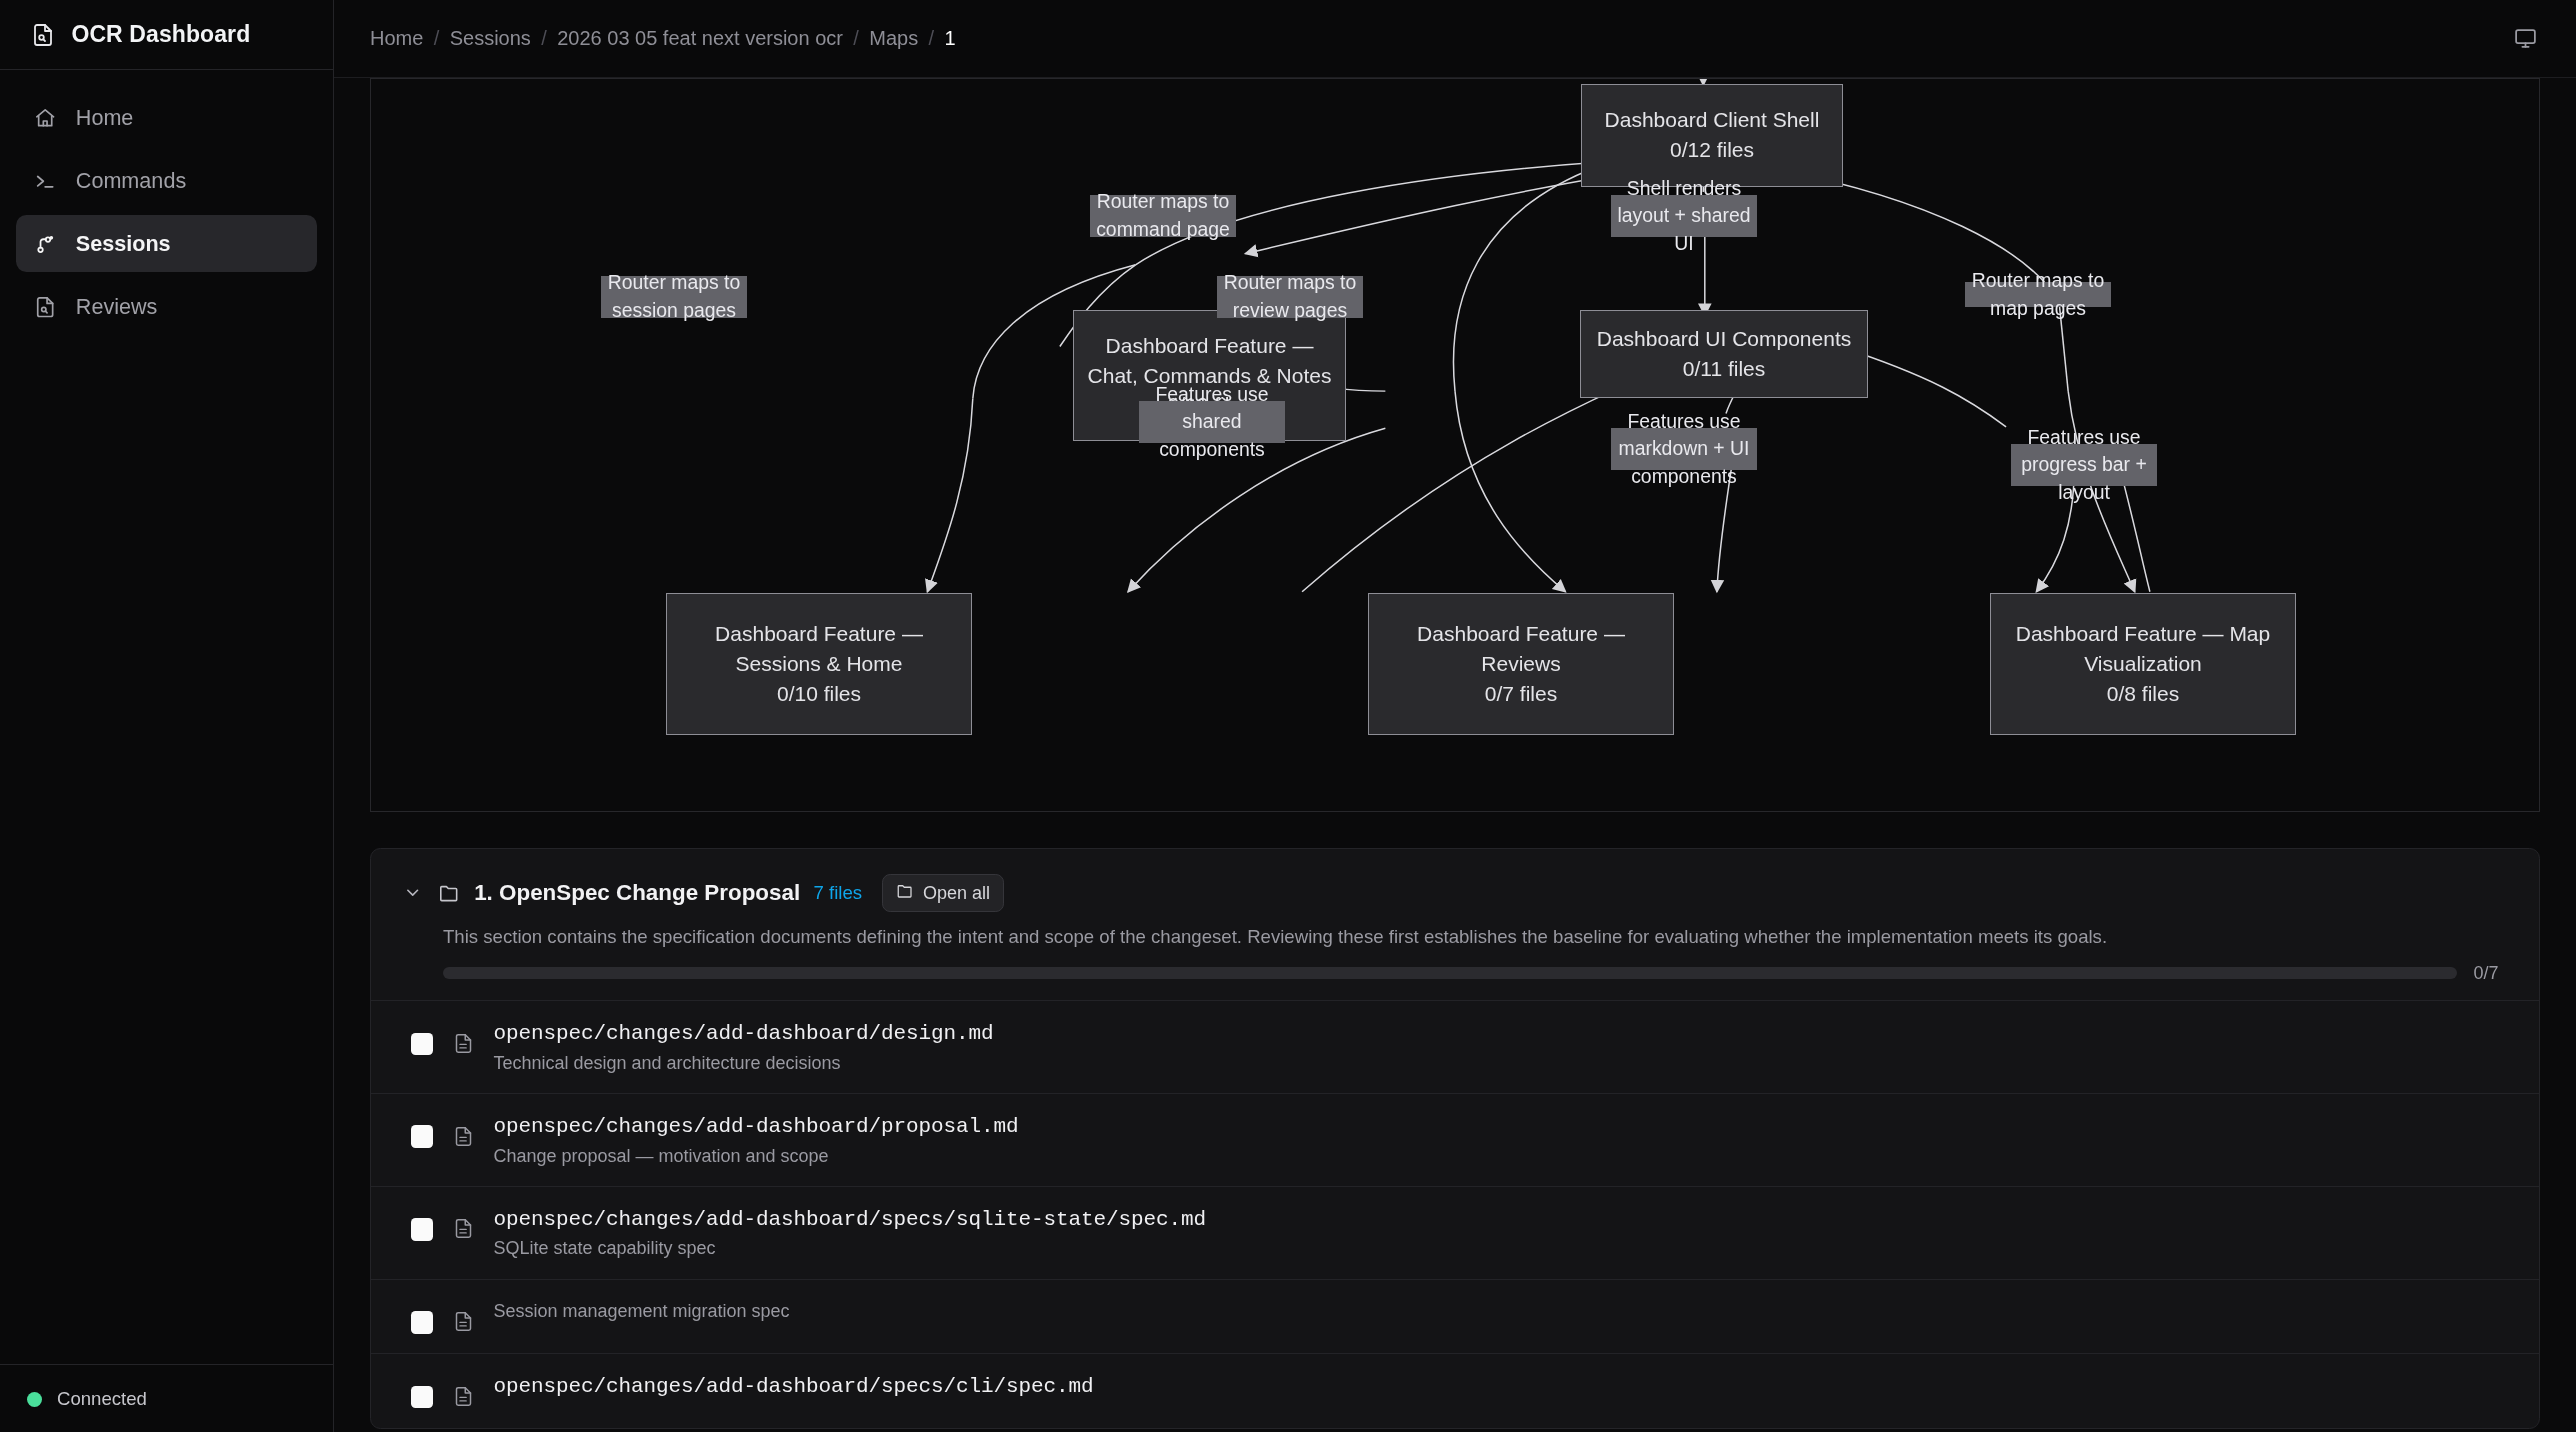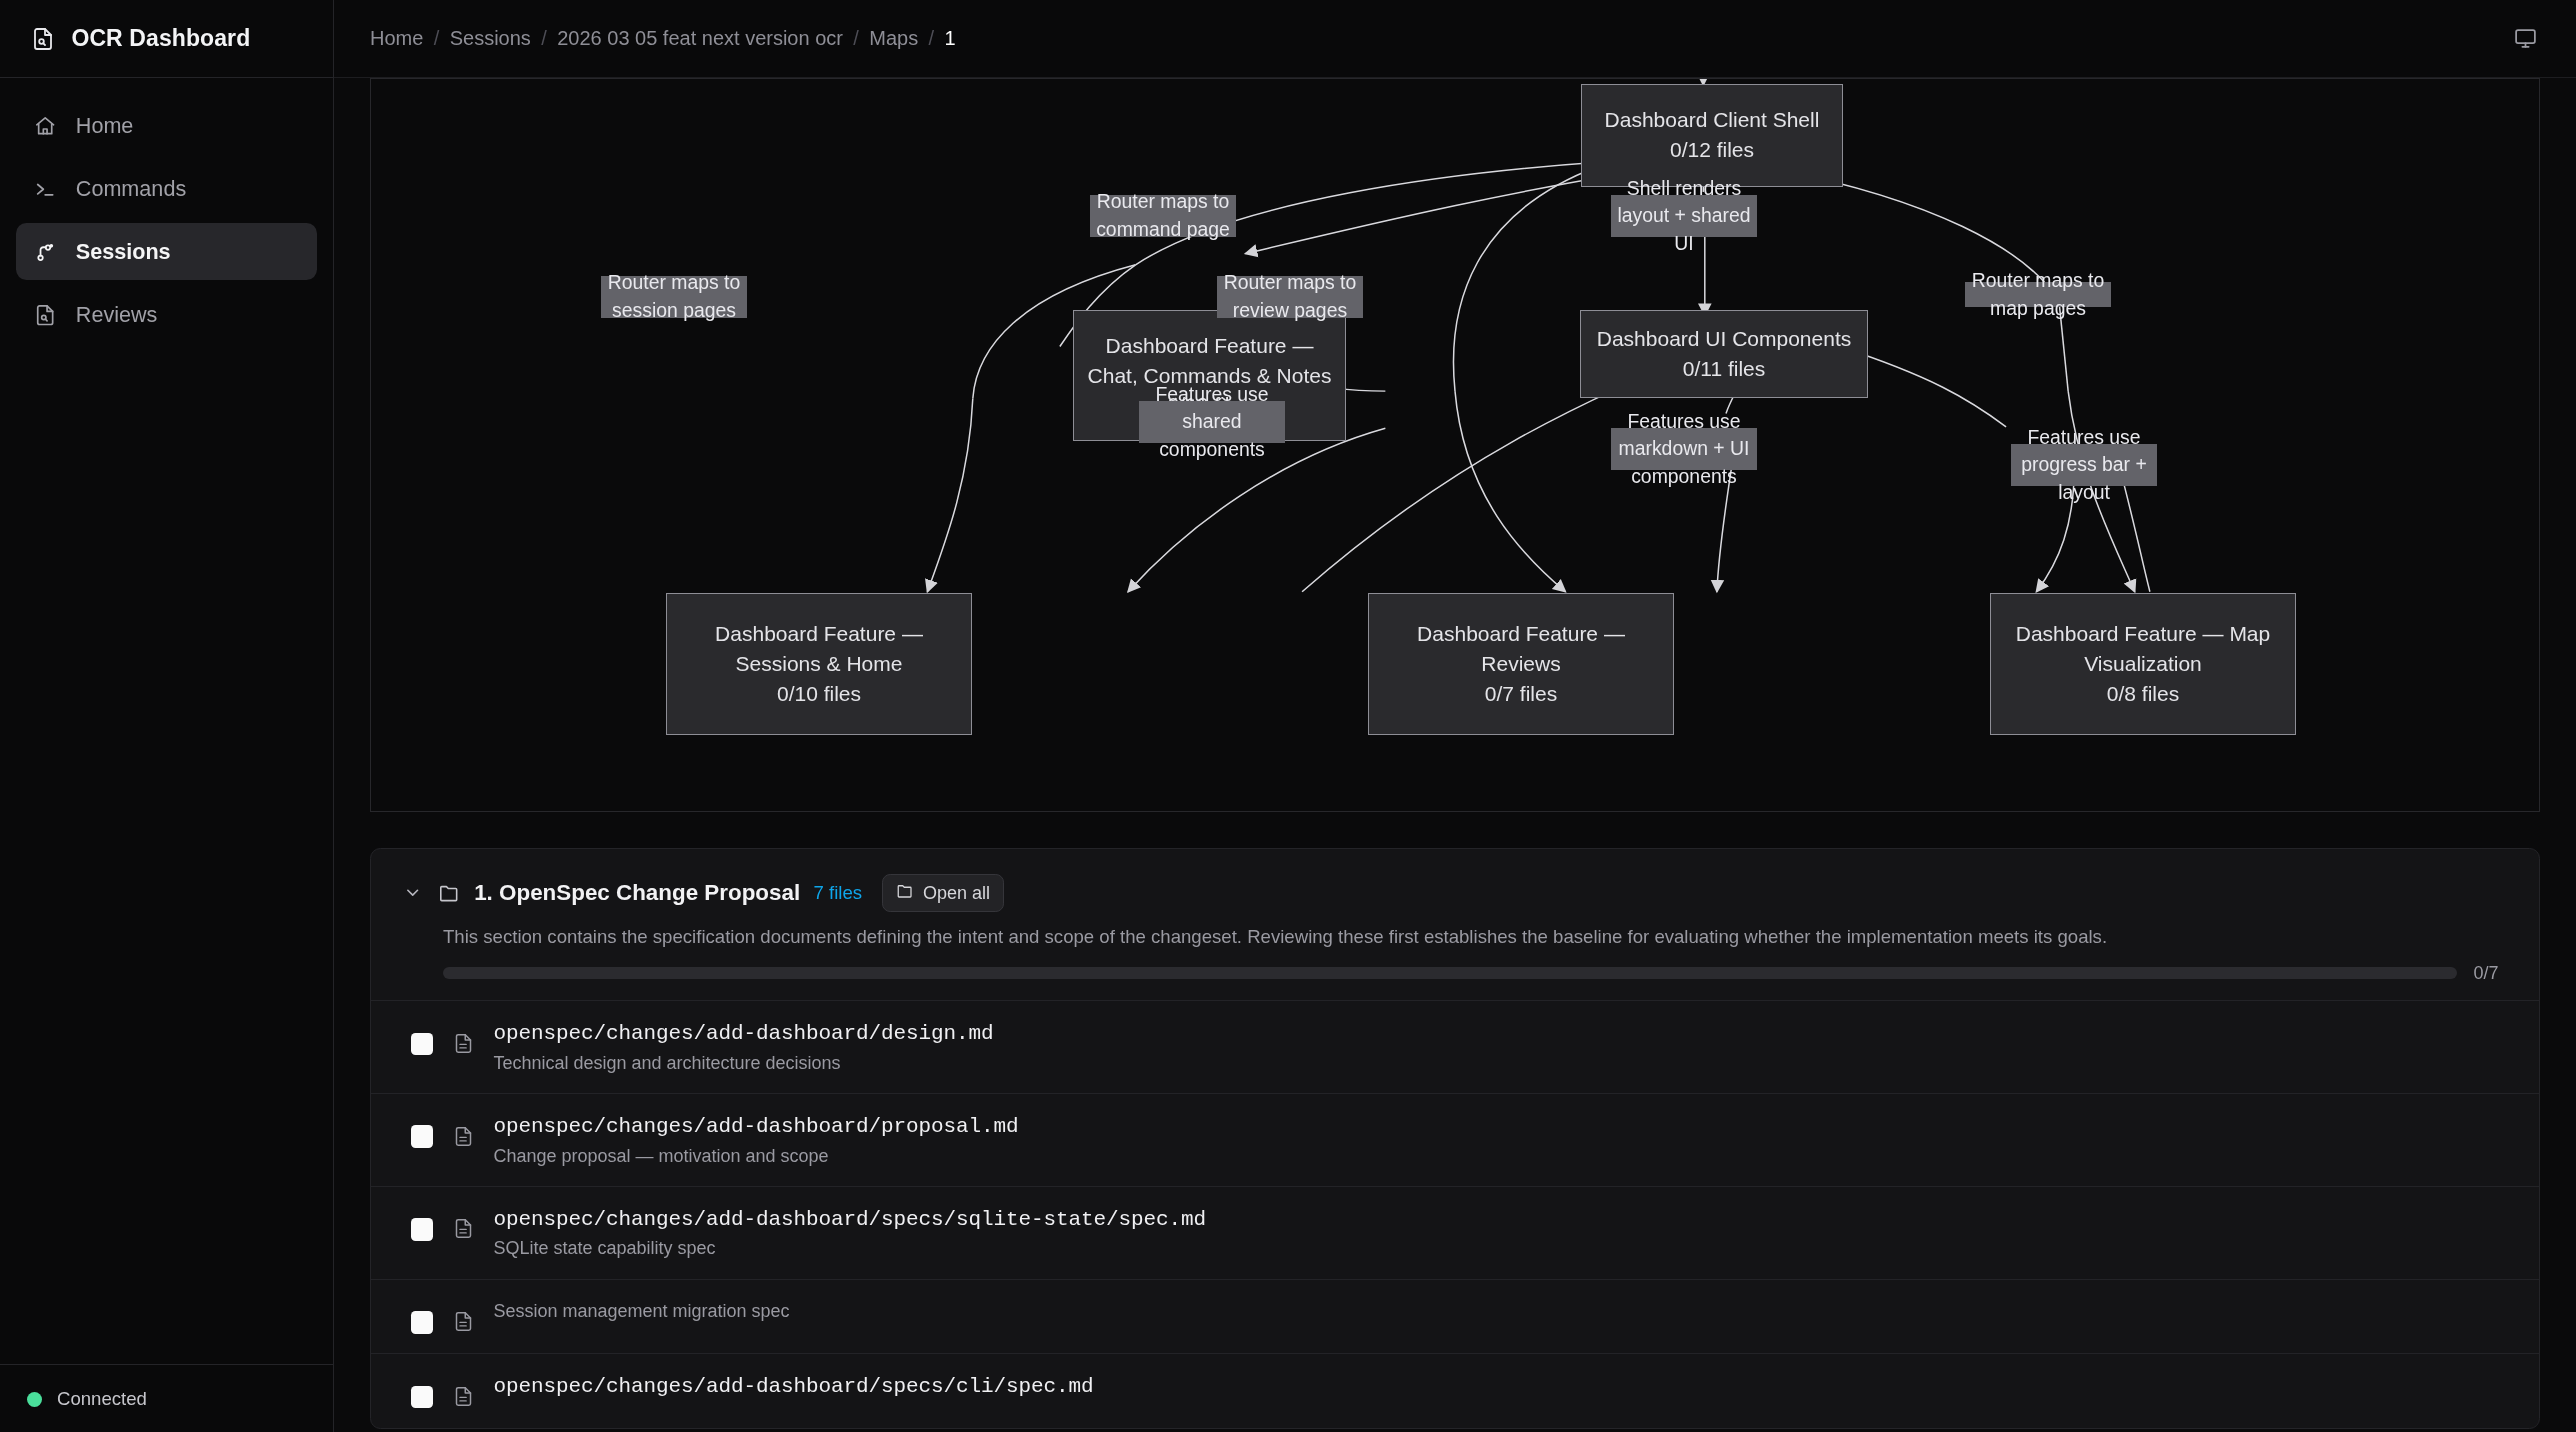--- a/index.html
+++ b/index.html
@@ -13,21 +13,21 @@
 
   
   #sidebar {
     width: 334px; height: 1433px;
     background: #09090a;
     border-right: 0.7px solid #242428;
     display: flex; flex-direction: column;
     flex: 0 0 334px;
   }
   #brand {
-    height: 78px;
+    height: 70px;
     display: flex; align-items: center; gap: 16.4px;
     padding: 0 30px;
     border-bottom: 0.7px solid #242428;
   }
   #brand .brand-label {
     color: #f3f4f6; font-size: 23px; font-weight: 700; letter-spacing: 0.1px;
   }
   #nav { padding: 19.4px 16.4px 0 16.4px; display: flex; flex-direction: column; gap: 6px; }
   .nav-item {
     display: flex; align-items: center; gap: 18px;

